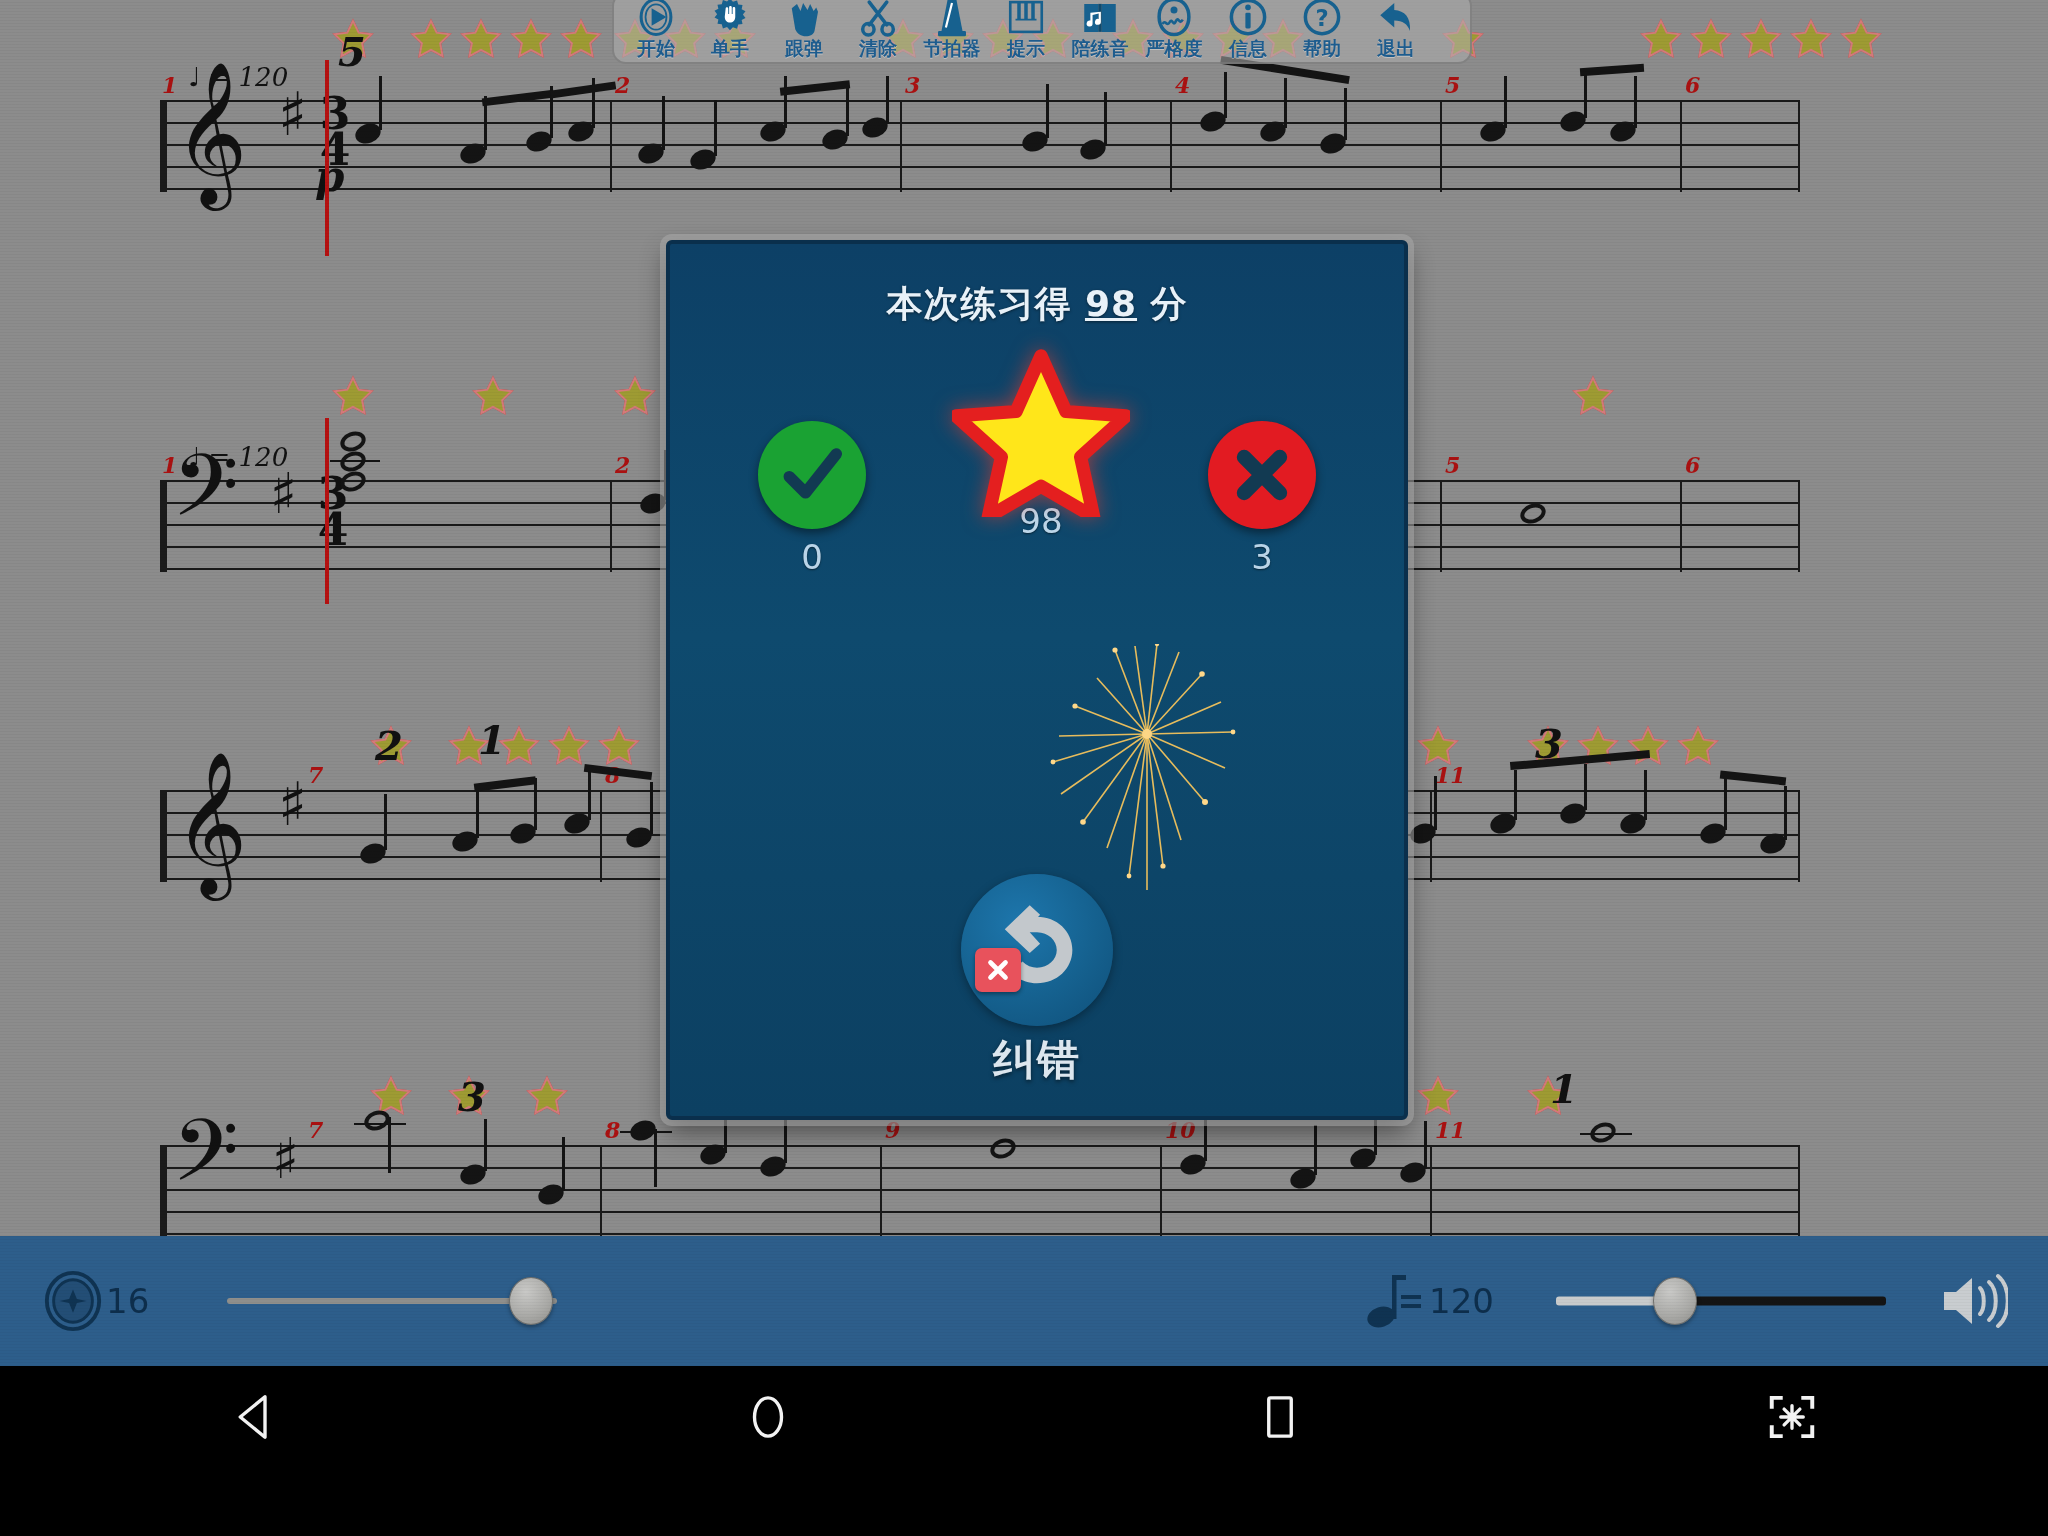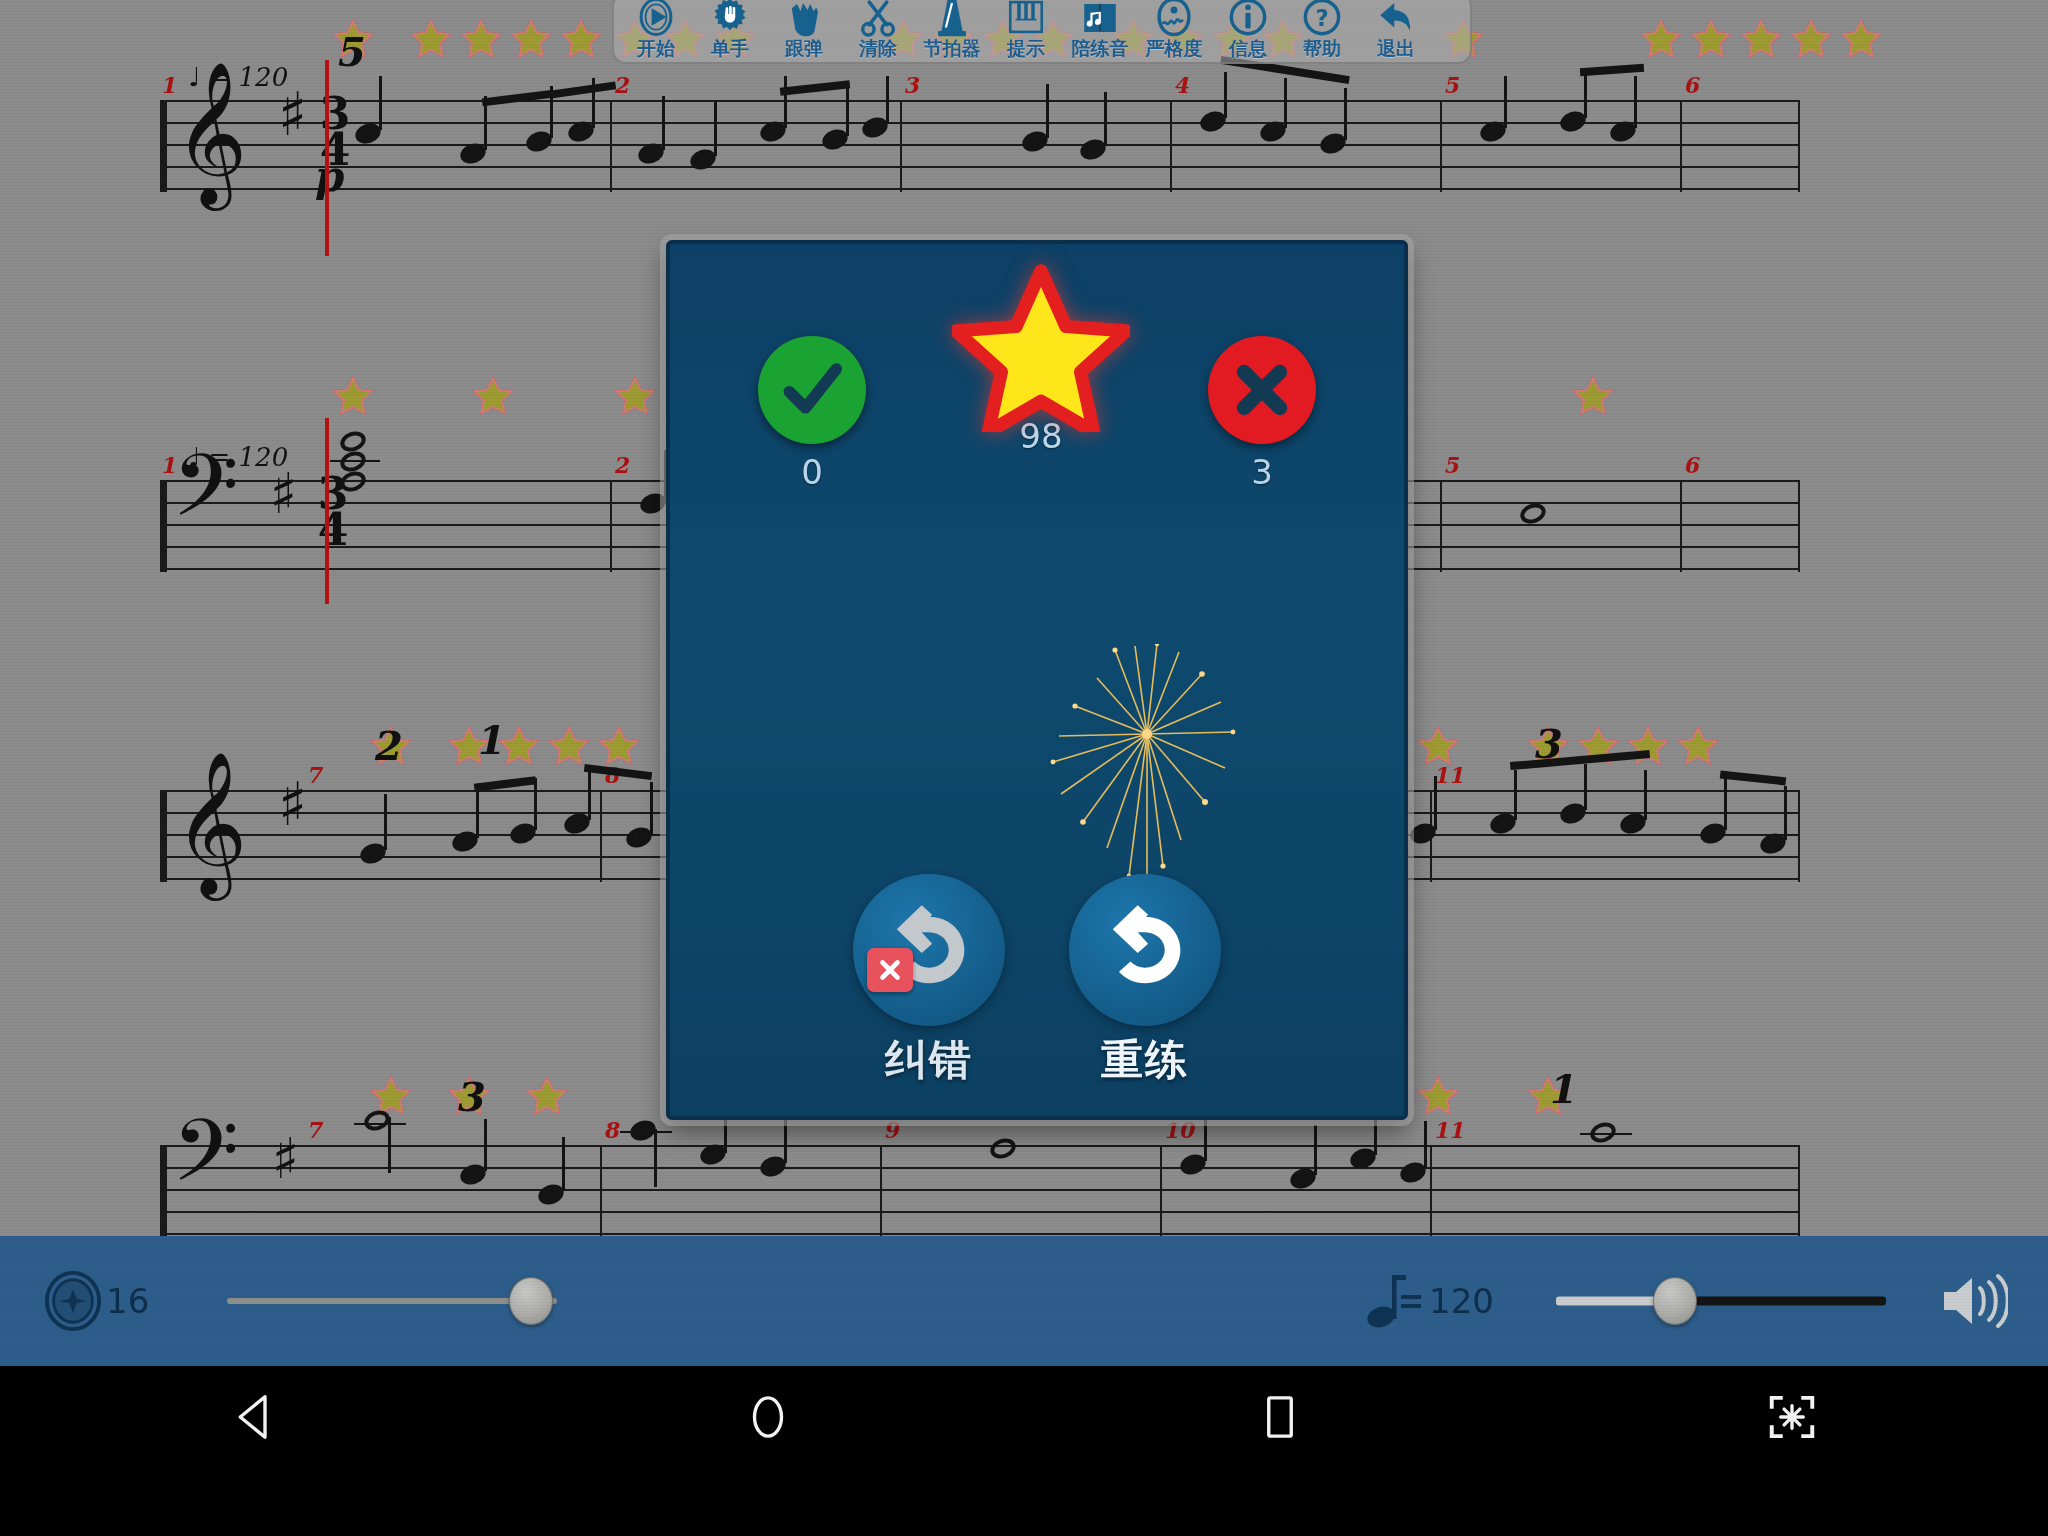--- a/index.html
+++ b/index.html
@@ -942,20 +942,25 @@
       <svg viewBox="0 0 48 48">
           <path d="M22 8 6 22l16 14v-8c10 0 15 4 18 12 1-16-6-23-18-24z" fill="#17618f"></path>
         </svg>
     </span>
     <span class="tool-label">退出</span>
   </div>
 </div>
 
 <div id="result-dialog">
 
+  <div id="dialog-title">
+    <span>本次练习得</span>
+    <span class="score-val">98</span>
+    <span>分</span>
+  </div>
 
   <div class="result-row">
 
     <div class="res-item" style="left:62px; top:88px; width:160px;">
       <div class="badge-circle" style="background:#1aa233; margin:0 auto;">
         <svg viewBox="0 0 48 48">
             <path d="M10 25 20 35 39 11" stroke="#123a52" stroke-width="7" fill="none" stroke-linecap="round" stroke-linejoin="round"></path>
           </svg>
       </div>
       <div class="res-count">0</div>
@@ -1031,28 +1036,20 @@
         </svg>
         <span class="err-badge">
           <svg viewBox="0 0 32 32">
               <path d="M8 8 24 24M24 8 8 24" stroke="#fff" stroke-width="5" stroke-linecap="round"></path>
             </svg>
         </span>
       </div>
       <div class="act-label dim">纠错</div>
     </div>
 
-    <div class="act-btn">
-      <div class="act-circle">
-        <svg viewBox="0 0 100 100">
-          <path d="M50 18c19 0 34 14 34 32S69 82 50 82c-10 0-19-4-25-11l11-10c4 4 9 6 14 6 11 0 19-8 19-17s-8-17-19-17h-7l10 11-10 9-24-23 24-23 10 9-10 11z" fill="#ffffff"></path>
-        </svg>
-      </div>
-      <div class="act-label">重练</div>
-    </div>
 
   </div>
 </div>
 
 <div id="bottom-bar">
 
   <div class="bb-metro">
     <span class="metro-icon">
       <svg viewBox="0 0 64 64">
         <ellipse cx="32" cy="32" rx="27" ry="29" fill="none" stroke="#0f3352" stroke-width="4"></ellipse>

